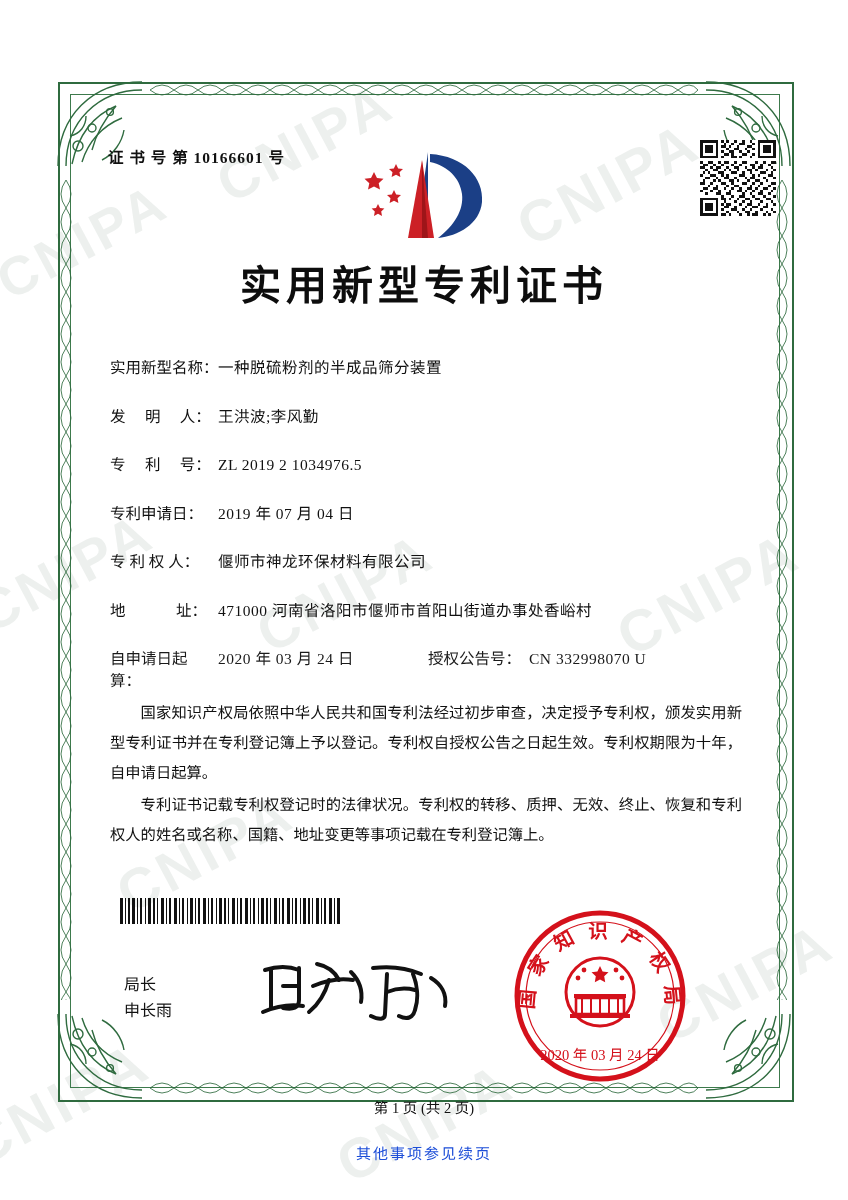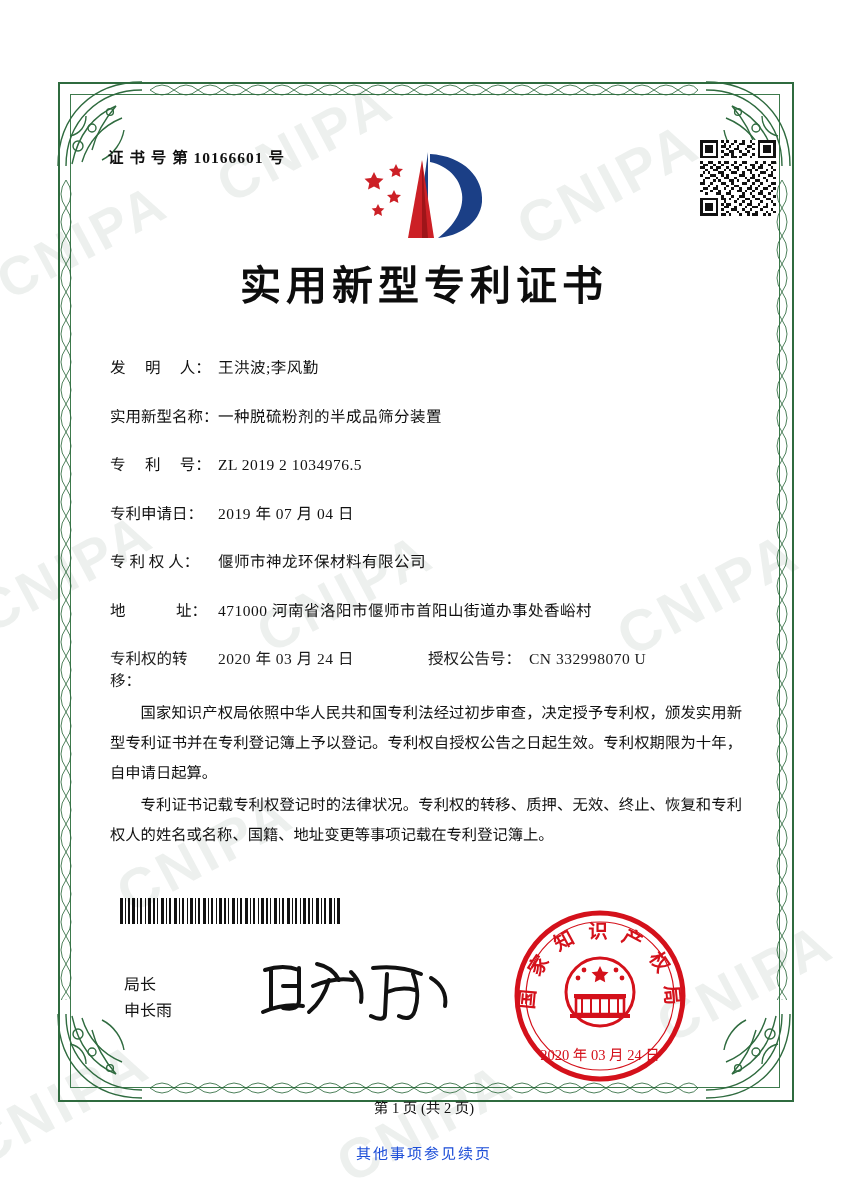--- a/index.html
+++ b/index.html
@@ -581,45 +581,45 @@
           <path d="M60 44 l2.2 4.4 4.8 .6 -3.5 3.3 .9 4.7 -4.4 -2.3 -4.4 2.3 .9 -4.7 -3.5 -3.3 4.8 -.6 z"></path>
           <path d="M44 58 l2 4 4.4 .6 -3.2 3 .8 4.3 -4 -2.1 -4 2.1 .8 -4.3 -3.2 -3 4.4 -.6 z"></path>
         </g>
       </svg>
     </div>
 
     <div class="title">实用新型专利证书</div>
 
     <div class="fields">
       <div class="field">
+        <span class="label">实用新型名称：</span>
+        <span class="value">一种脱硫粉剂的半成品筛分装置</span>
+      </div>
+      <div class="field">
         <span class="label">发　 明　 人：</span>
         <span class="value">王洪波;李风勤</span>
-      </div>
-      <div class="field">
-        <span class="label">实用新型名称：</span>
-        <span class="value">一种脱硫粉剂的半成品筛分装置</span>
       </div>
       <div class="field">
         <span class="label">专　 利　 号：</span>
         <span class="value">ZL 2019 2 1034976.5</span>
       </div>
       <div class="field">
         <span class="label">专利申请日：</span>
         <span class="value">2019 年 07 月 04 日</span>
       </div>
       <div class="field">
         <span class="label">专 利 权 人：</span>
         <span class="value">偃师市神龙环保材料有限公司</span>
       </div>
       <div class="field">
         <span class="label">地　　　 址：</span>
         <span class="value">471000 河南省洛阳市偃师市首阳山街道办事处香峪村</span>
       </div>
       <div class="field-row2">
-        <span class="lbl1">专利权的转移：</span>
+        <span class="lbl1">自申请日起算：</span>
         <span class="val1">2020 年 03 月 24 日</span>
         <span class="lbl2">授权公告号：</span>
         <span class="val2">CN 332998070 U</span>
       </div>
     </div>
 
     <div class="paras">
       <p>国家知识产权局依照中华人民共和国专利法经过初步审查，决定授予专利权，颁发实用新型专利证书并在专利登记簿上予以登记。专利权自授权公告之日起生效。专利权期限为十年，自申请日起算。</p>
       <p>专利证书记载专利权登记时的法律状况。专利权的转移、质押、无效、终止、恢复和专利权人的姓名或名称、国籍、地址变更等事项记载在专利登记簿上。</p>
     </div>

